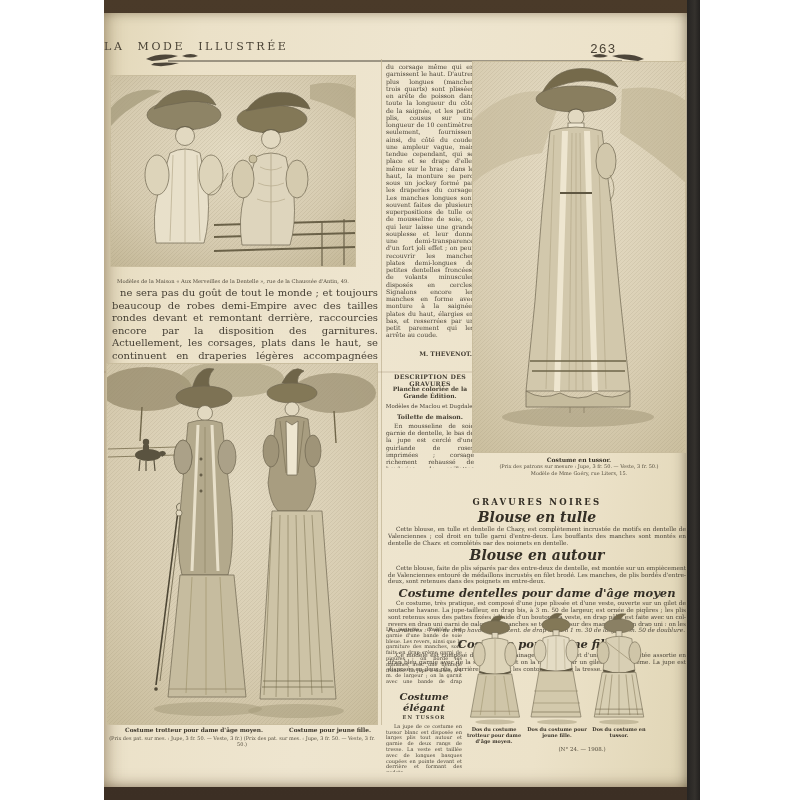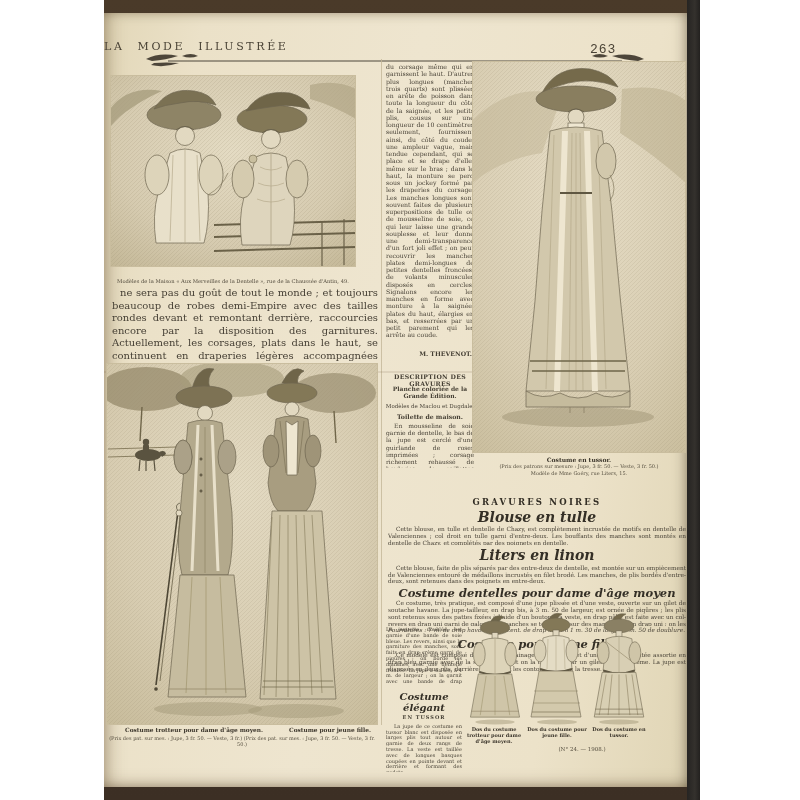--- a/index.html
+++ b/index.html
@@ -244,21 +244,21 @@
         <rect x="0.5" y="0.5" width="213" height="391" fill="none" stroke="#c9bd9e"></rect>
       </svg>
       <div class="abs ctr t6 capb" style="left:368px;top:443px;width:214px">Costume en tussor.</div>
       <div class="abs ctr t5" style="left:360px;top:451px;width:230px;color:#554e3f">(Prix des patrons sur mesure : Jupe, 3 fr. 50. — Veste, 3 fr. 50.)</div>
       <div class="abs ctr t5" style="left:368px;top:458px;width:214px;color:#554e3f">Modèle de Mme Goéry, rue Liters, 15.</div>
 
       <div class="abs gblock" style="left:284px;top:484px;width:298px">
         <div class="ctr gnh">GRAVURES NOIRES</div>
         <div class="ctr script h10">Blouse en tulle</div>
         <p class="just t58 clip ind" style="height:19px">Cette blouse, en tulle et dentelle de Chazy, est complètement incrustée de motifs en dentelle de Valenciennes ; col droit en tulle garni d'entre-deux. Les bouffants des manches sont montés en dentelle de Chazy, et complétés par des poignets en dentelle.</p>
-        <div class="ctr script h10">Liters en linon</div>
+        <div class="ctr script h10">Blouse en autour</div>
         <p class="just t58 clip ind" style="height:19px">Cette blouse, faite de plis séparés par des entre-deux de dentelle, est montée sur un empiècement de Valenciennes entouré de médaillons incrustés en filet brodé. Les manches, de plis bordés d'entre-deux, sont retenues dans des poignets en entre-deux.</p>
         <div class="ctr script h11">Costume dentelles pour dame d'âge moyen</div>
         <p class="just t58 clip ind" style="height:26px">Ce costume, très pratique, est composé d'une jupe plissée et d'une veste, ouverte sur un gilet de soutache havane. La jupe-tailleur, en drap bis, à 3 m. 50 de largeur, est ornée de piqûres ; les plis sont retenus sous des pattes fixées à l'aide d'un bouton. La veste, en drap pâle, est faite avec un col-revers en drap uni garni de galon. Les manches se terminent sur des manchettes en drap uni ; on les garnit de quatre boutons.</p>
         <p class="just t58 clip" style="height:8px;font-style:italic">Fournitures : 7 m. de drap havane et 50 cent. de drap uni, en 1 m. 30 de large ; 4 m. 50 de doublure.</p>
         <div class="ctr script h11">Costume pour jeune fille</div>
         <p class="just t58 clip ind" style="height:20px">Ce modèle est composé d'une jupe en lainage bleu pétrole et d'une jaquette ajustée assortie en drap bleu garnie avec de la soie blanche et on la complète par un gilet en drap crème. La jupe est disposée en deux plis, derrière ; on garnit les contours avec de la tresse.</p>
       </div>
 
       <div class="abs" style="left:282px;top:614px;width:76px">
         <p class="just t5 clip" style="height:58px">La jaquette, doublée, est garnie d'une bande de soie bleue. Les revers, ainsi que la garniture des manches, sont faits en drap crème garni de piqûres ; on borde les manches avec une dentelle froncée. La jupe à six lés, à 4 m. de largeur ; on la garnit avec une bande de drap crème découpée en dents et bordée de piqûres. Fournitures : 5 m. 25 de lainage bleu en 1 m. 40 de large, 2 m. de drap bleu et 1 m. 25 de drap crème en 1 m. 30 de large, 1 m. 75 de tresse de 2 cent., et 2 m. de tresse de 5 cent. de large.</p>

